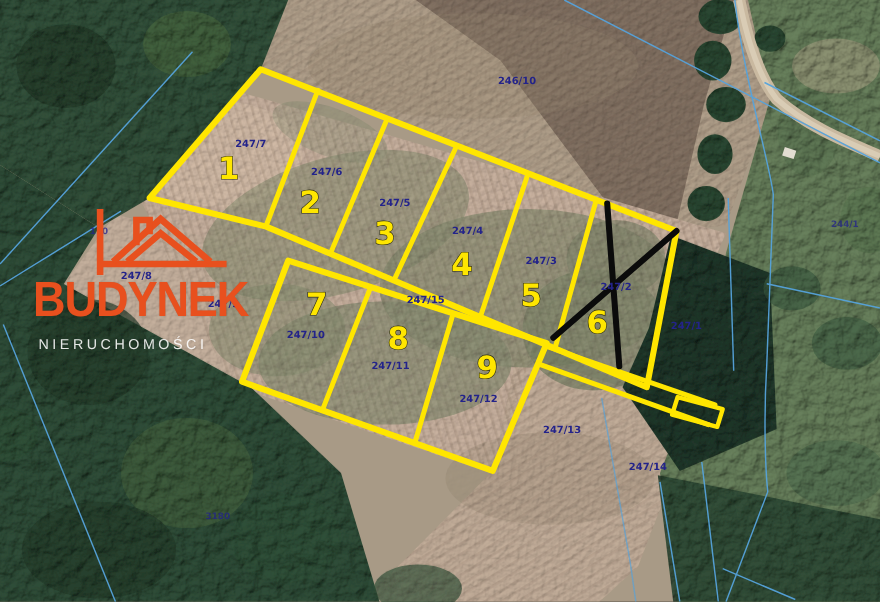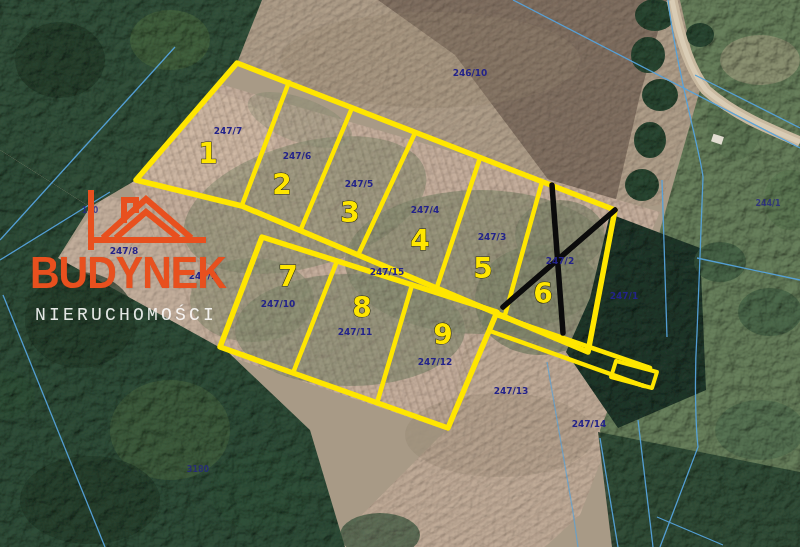--- a/index.html
+++ b/index.html
@@ -21,22 +21,22 @@
   .logo .house{position:absolute;left:55px;top:0px;}
   .logo .brand{
     position:absolute;left:2px;top:58px;
     font-family:"Liberation Sans","DejaVu Sans",sans-serif;
     font-weight:bold;font-size:41px;letter-spacing:-1px;color:#E8501E;
     transform:scaleY(1.1);transform-origin:left top;white-space:nowrap;
     text-shadow:0 0 1px rgba(120,30,0,.4);
   }
   .logo .sub{
     position:absolute;left:7px;top:116px;
-    font-family:Liberation Mono, monospace;
-    font-size:18px;letter-spacing:3.2px;color:rgba(255,255,255,.88);
+    font-family:Liberation Sans, sans-serif;
+    font-size:13px;letter-spacing:3.2px;color:rgba(255,255,255,.88);
     white-space:nowrap;
   }
 </style>
 </head>
 <body>
 
 <div class="stage">
   <svg class="map" width="800" height="547" viewBox="0 0 800 547">
     <defs>
       <filter id="texF" x="-10%" y="-10%" width="120%" height="120%">

